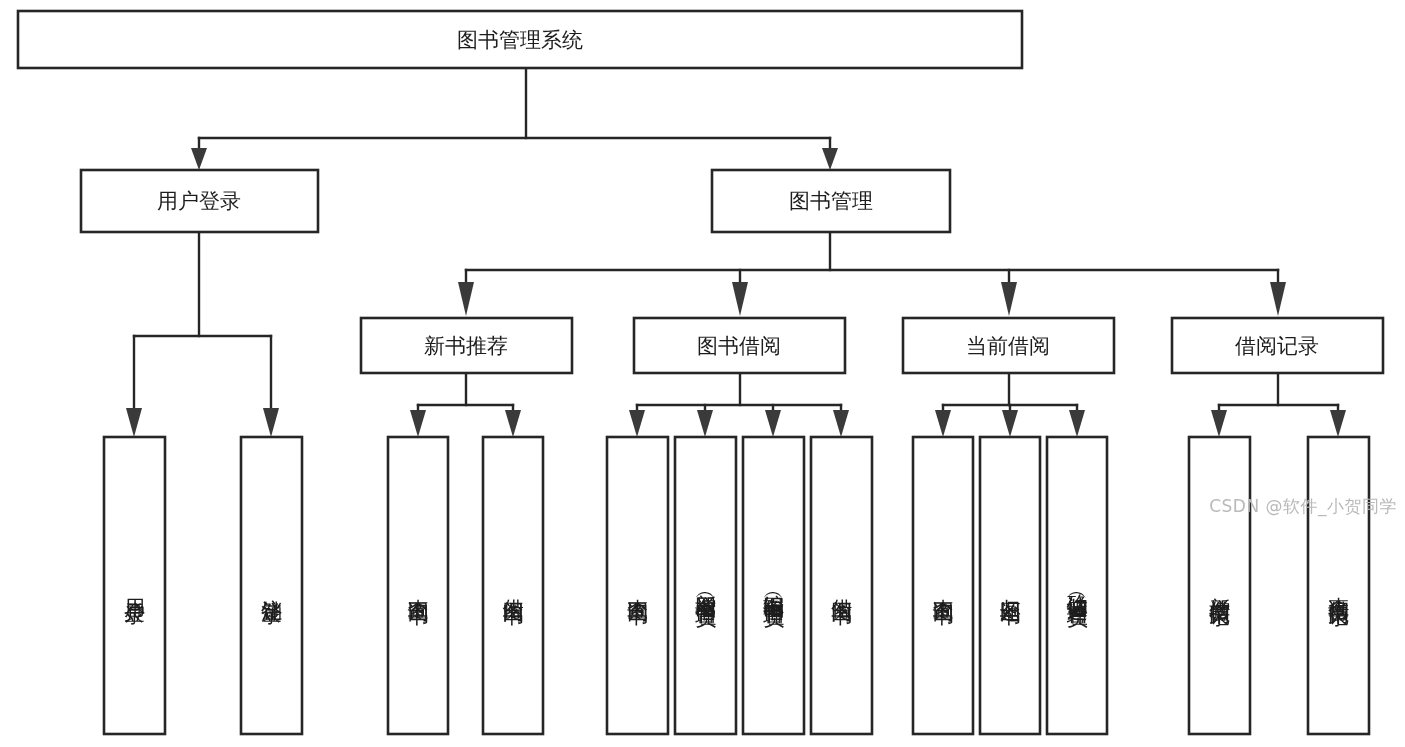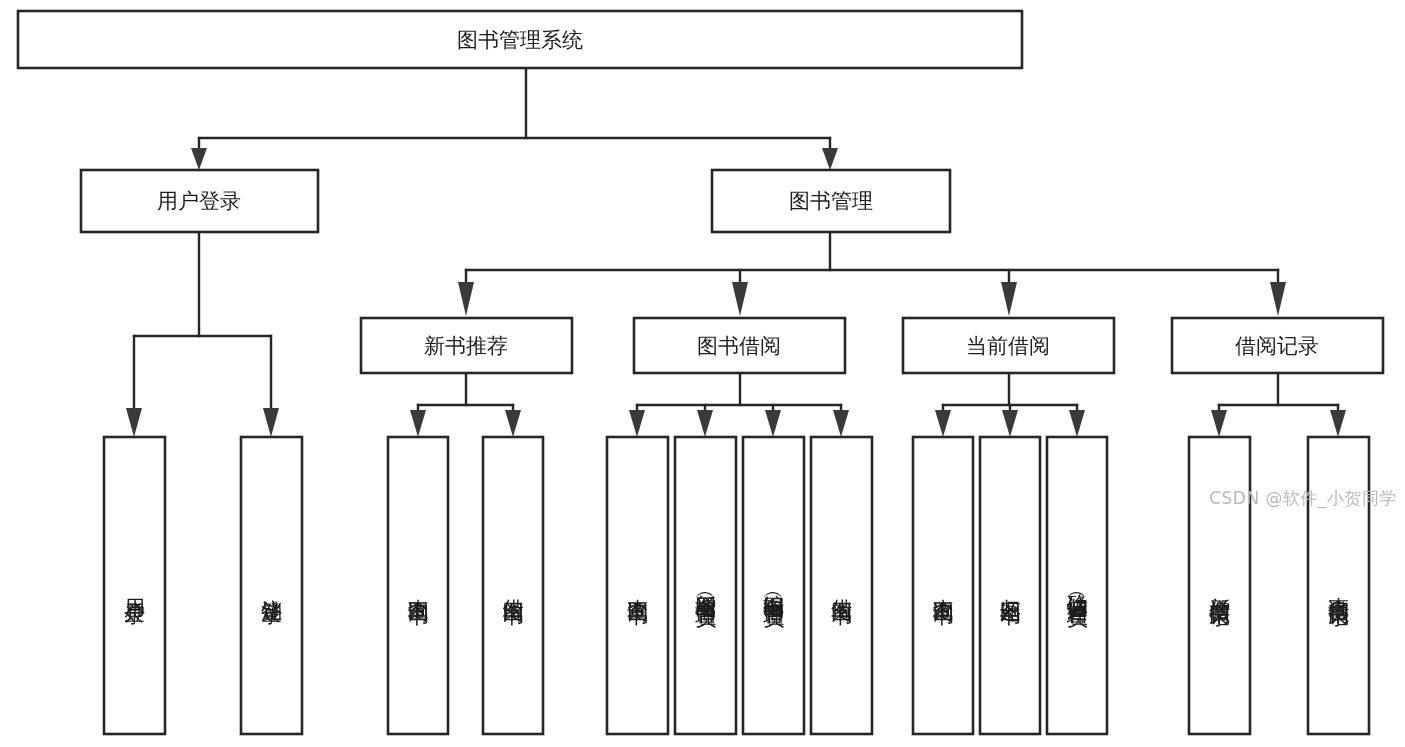--- a/index.html
+++ b/index.html
@@ -60,21 +60,21 @@
     font-size: 21px;
     line-height: 1.16;
     letter-spacing: 2px;
     color: #1d1d1d;
     white-space: nowrap;
     pointer-events: none;
   }
   .watermark {
     position: absolute;
     right: 8px;
-    bottom: 20px;
+    bottom: 12px;
     font-family: "DejaVu Sans", "Liberation Sans", sans-serif;
     font-size: 17px;
     color: #b9b9b9;
     letter-spacing: 0.5px;
     white-space: nowrap;
   }
 </style>
 </head>
 <body>
 

